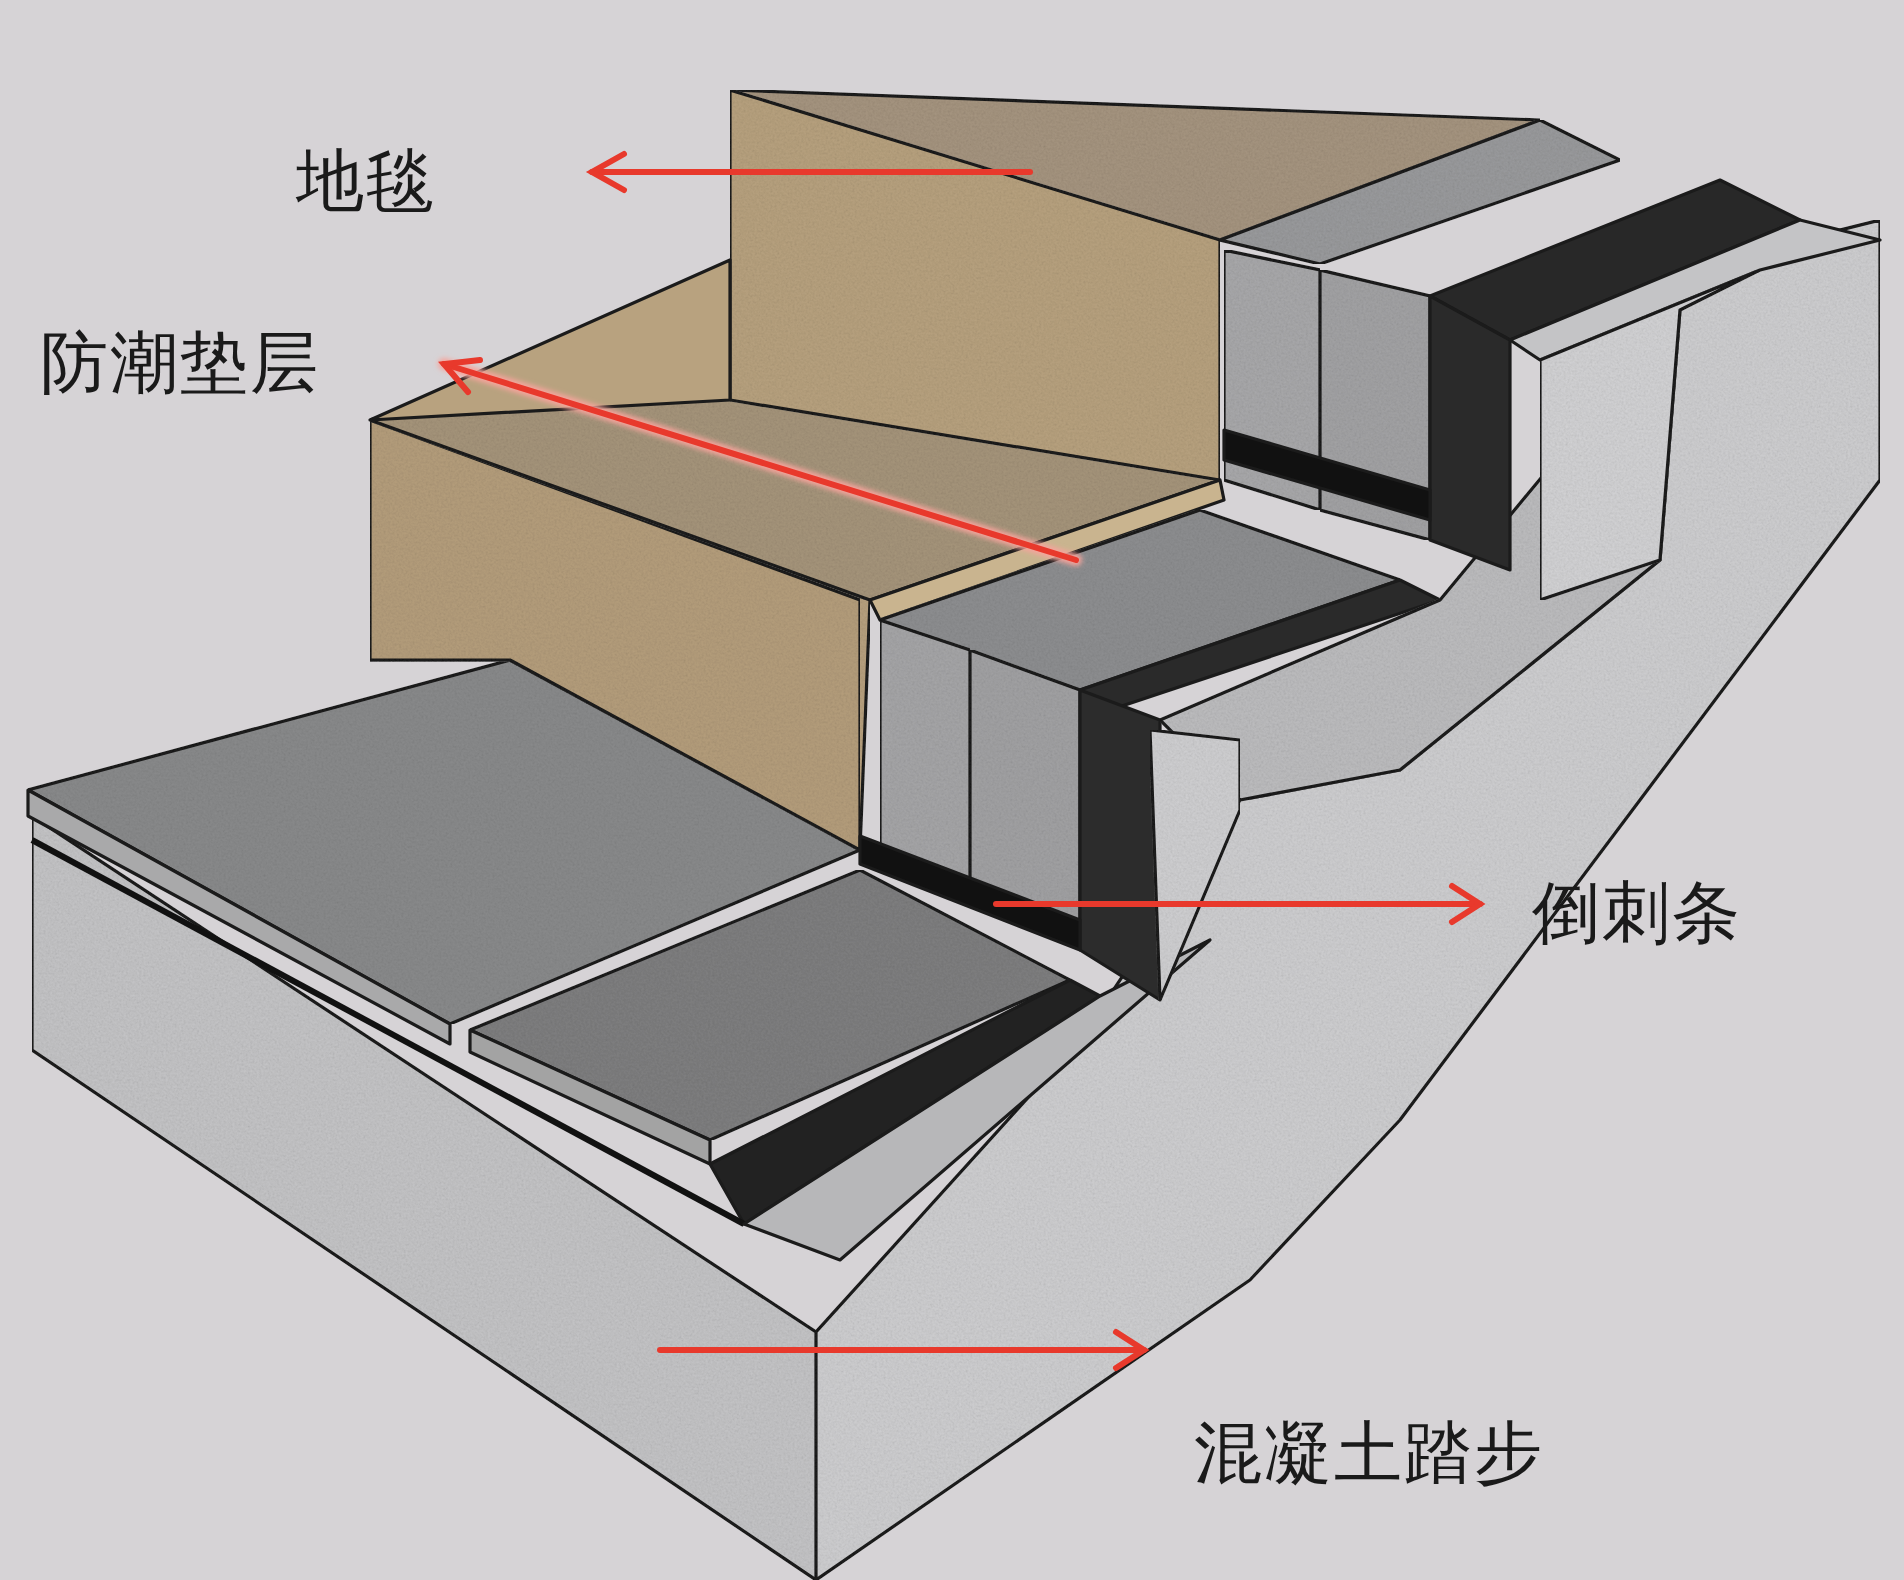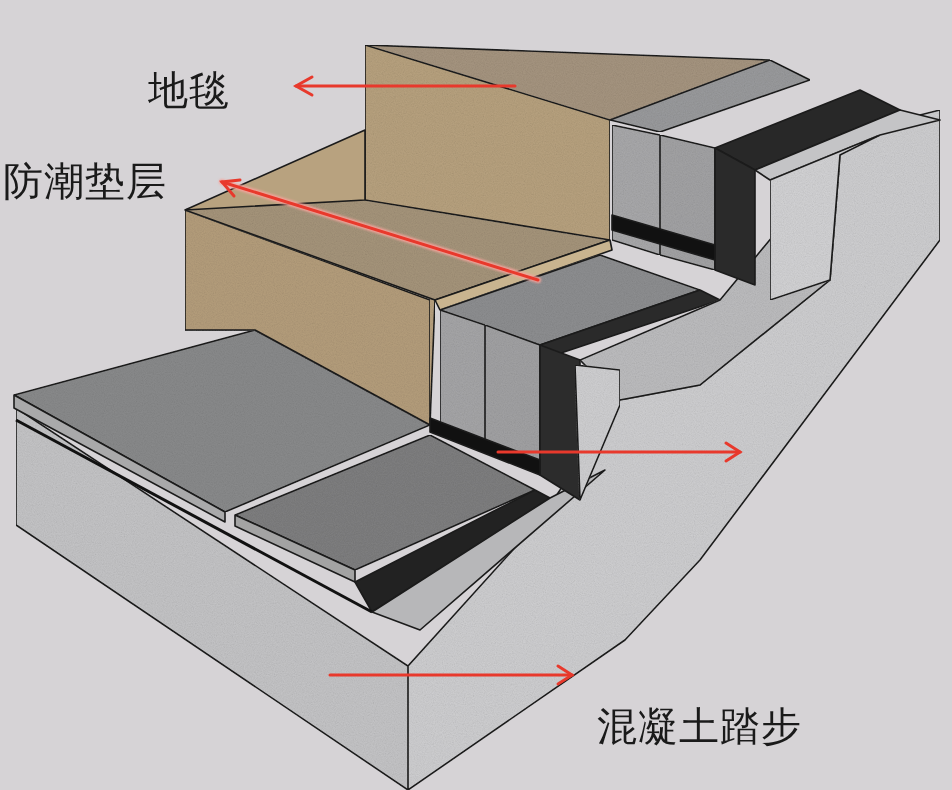--- a/index.html
+++ b/index.html
@@ -5,22 +5,22 @@
   html, body { margin: 0; padding: 0; }
   body {
     width: 952px; height: 790px; overflow: hidden;
     background: #d6d3d6;
     font-family: "DejaVu Sans", sans-serif;
     position: relative;
   }
   .canvas { position: absolute; left: 0; top: 0; width: 952px; height: 790px; }
   .label {
     position: absolute;
-    font-family: Liberation Mono, monospace;
-    font-size: 40px;
+    font-family: Liberation Sans, sans-serif;
+    font-size: 34px;
     color: #1a1a1a;
     letter-spacing: 1px;
     white-space: nowrap;
     line-height: 1;
   }
 </style>
 </head>
 <body>
 
 <div class="canvas">
@@ -111,15 +111,16 @@
       </g>
       <g>
         <line x1="330" y1="675" x2="572" y2="675" stroke="#f6a49c" stroke-width="6" filter="url(#arrowglow)"></line>
         <line x1="330" y1="675" x2="572" y2="675"></line>
         <polyline points="558,666 572,675 558,684"></polyline>
       </g>
     </g>
   </svg>
 
   <div class="label" style="left:148px; top:74px;">地毯</div>
-  <div class="label" style="left:3px; top:165px;">防潮垫层</div>
+  <div class="label" style="left:20px; top:165px;">防潮垫层</div>
+  <div class="label" style="left:766px; top:440px;">倒刺条</div>
   <div class="label" style="left:597px; top:662px;margin-top:48px;">混凝土踏步</div>
 </div>
 
 </body></html>

